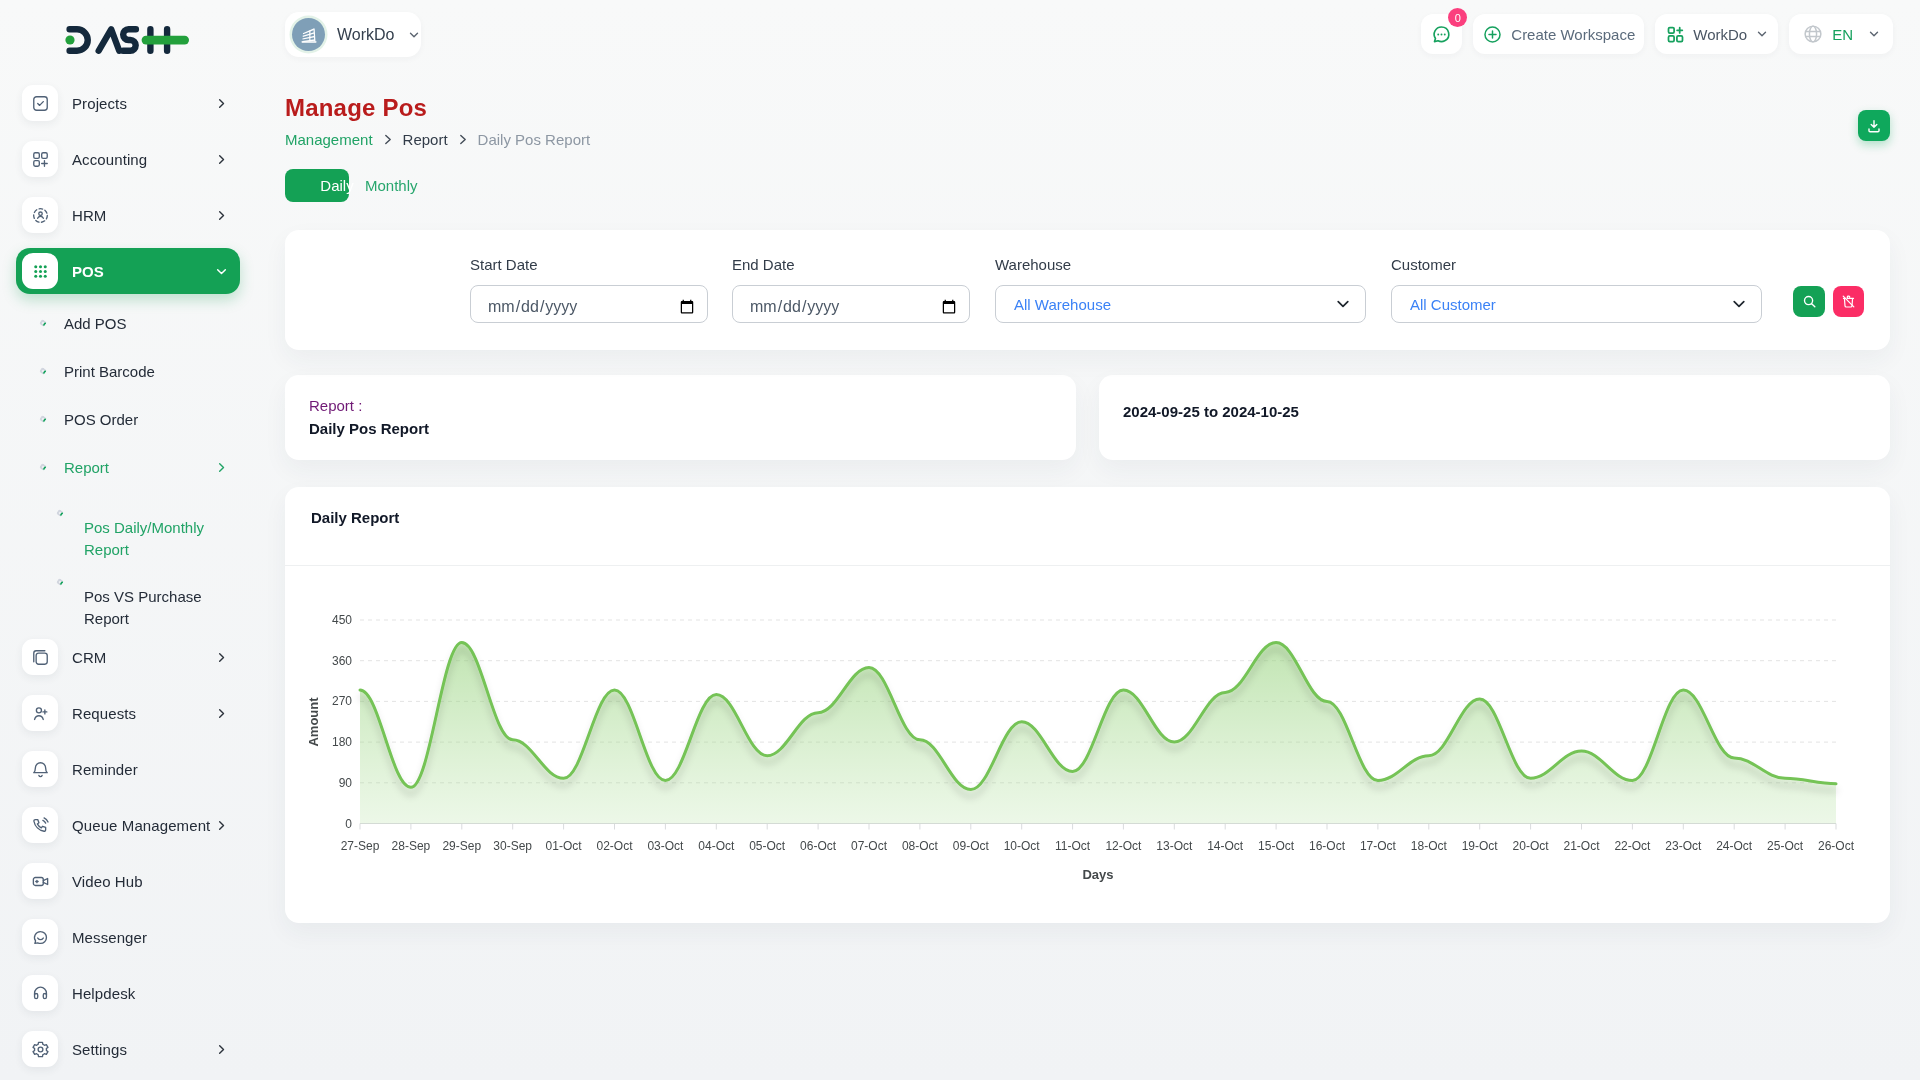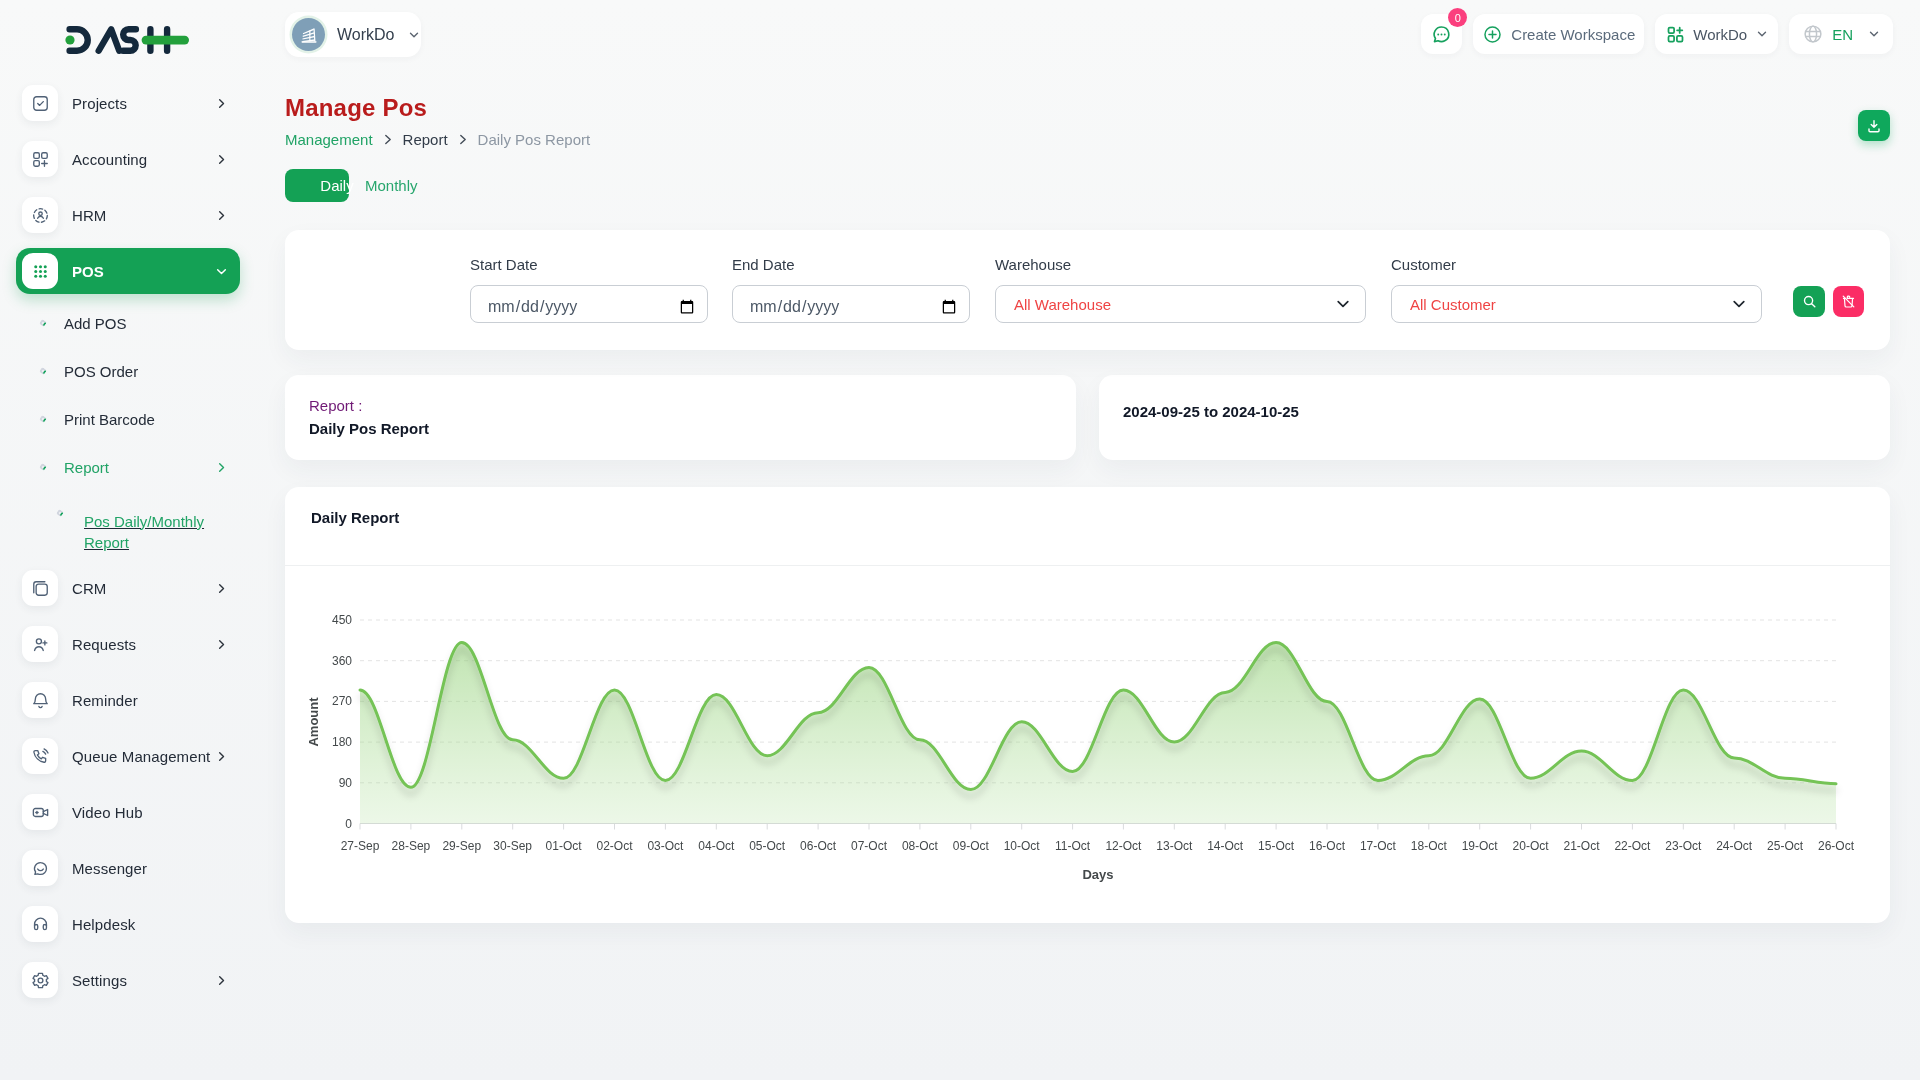--- a/index.html
+++ b/index.html
@@ -19,21 +19,21 @@
   .nav-label { position:absolute; left:72px; font-size:15px; color:#242c38; letter-spacing:.1px; }
   .nav-chev { position:absolute; right:33px; }
   
   .pill { position:absolute; left:16px; right:20px; top:5px; bottom:5px; background:#14a155; border-radius:14px; box-shadow:0 6px 14px rgba(20,161,85,.25); }
   .active-pill .nav-ico { box-shadow:none; }
   .active-pill .nav-label { color:#fff; font-weight:bold; }
   .sub-item { position:relative; height:48px; display:flex; align-items:center; }
   .bullet { position:absolute; left:40px; width:6px; height:6px; border-radius:50%;
             border:2px solid #d2d6df; border-right-color:#17a35f; transform:rotate(35deg); }
   .sub-label { position:absolute; left:64px; font-size:15px; color:#242c38; }
-  .sub2 { height:69px; align-items:center; padding-top:13px;text-decoration:underline; }
+  .sub2 { height:69px; align-items:flex-end; padding-top:13px; }
   .sub2 .bullet { left:57px; top:19px; }
   .sub2 .sub-label { position:static; margin-left:84px; margin-right:46px; line-height:21.5px; }
   .green-t { color:#21a366 !important; }
 
   
   .topbar { position:absolute; left:260px; top:0; right:0; height:70px; }
   .ws-pill { position:absolute; left:25px; top:12px; width:136px; height:45px; background:#fff; border-radius:14px;
              box-shadow:0 2px 6px rgba(40,50,70,.04); display:flex; align-items:center; }
   .ws-av { width:33px; height:33px; border-radius:50%; background:#7f9fb7; margin-left:7px;
            box-shadow:0 0 0 2.5px #e3f2e8; display:flex; align-items:center; justify-content:center; }
@@ -54,21 +54,21 @@
   .tab-daily { width:64px; height:33px; background:#14a155; color:#fff; border-radius:8px; font-size:15px;
                display:flex; align-items:center; justify-content:center;padding-left:40px; }
   .tab-monthly { margin-left:16px; color:#27a66d; font-size:15px; }
 
   .card { background:#fff; border-radius:14px; box-shadow:0 10px 24px rgba(48,58,76,.05); }
   .filter-card { position:relative; margin-top:28px; height:120px; }
   .f-label { position:absolute; top:26px; font-size:15px; color:#323c49; }
   .f-ctl { position:absolute; top:55px; height:38px; border:1px solid #c9ced4; border-radius:8px; background:#fff;
            font-family:"Liberation Sans",sans-serif; font-size:15px; color:#49535f; }
   input.f-ctl { padding:6px 10px 0 16px; font-size:16px; color:#4c5866; }
-  select.f-ctl { appearance:none; -webkit-appearance:none; padding:0 40px 0 18px; color:#ef4444; }
+  select.f-ctl { appearance:none; -webkit-appearance:none; padding:0 40px 0 18px; color:#3b82f6; }
   .sel-chev { position:absolute; pointer-events:none; }
   .sq-btn { position:absolute; top:56px; width:32px; height:31px; border-radius:8px; display:flex; align-items:center; justify-content:center; }
 
   .info-row { margin-top:25px; display:flex; gap:23px; }
   .info-card { height:85px; padding:22px 24px; }
   .info-card .l1 { font-size:15px; color:#701a75; }
   .info-card .l2 { font-size:15px; font-weight:bold; color:#111827; margin-top:6px; }
 
   .chart-card { margin-top:27px; height:436px; position:relative; }
   .chart-head { height:79px; box-sizing:border-box; padding:22px 0 0 26px; font-size:15px; font-weight:bold; color:#111827;
@@ -149,36 +149,40 @@
       <svg class="nav-chev" width="11" height="11" viewBox="0 0 12 12">
           <path d="M1.8 4 6 8.2 10.2 4" fill="none" stroke="#ffffff" stroke-width="1.6" stroke-linecap="round" stroke-linejoin="round"></path>
         </svg>
     </div>
     <div class="sub-item">
         <span class="bullet"></span>
         <span class="sub-label">Add POS</span>
       </div>
     <div class="sub-item">
         <span class="bullet"></span>
+        <span class="sub-label">Print Barcode</span>
+      </div>
+    <div class="sub-item">
+        <span class="bullet"></span>
         <span class="sub-label">POS Order</span>
-      </div>
-    <div class="sub-item">
-        <span class="bullet"></span>
-        <span class="sub-label">Print Barcode</span>
       </div>
     <div class="sub-item">
         <span class="bullet"></span>
         <span class="sub-label green-t">Report</span>
       <svg class="nav-chev" width="11" height="11" viewBox="0 0 12 12" style="right:33px">
           <path d="M4 1.8 8.2 6 4 10.2" fill="none" stroke="#21a366" stroke-width="1.5" stroke-linecap="round" stroke-linejoin="round"></path>
         </svg>
     </div>
     <div class="sub-item sub2">
         <span class="bullet"></span>
         <span class="sub-label green-t">Pos Daily/Monthly Report</span>
+      </div>
+    <div class="sub-item sub2">
+        <span class="bullet"></span>
+        <span class="sub-label">Pos VS Purchase Report</span>
       </div>
     <div class="nav-item">
       <span class="nav-ico">
           <svg width="19" height="19" viewBox="0 0 24 24" class="icon">
             <rect x="6.5" y="6.5" width="14" height="14" rx="3"></rect>
             <path d="M17.5 3.5h-11a3 3 0 0 0-3 3v11"></path>
           </svg>
         </span>
       <span class="nav-label">CRM</span>
       <svg class="nav-chev" width="11" height="11" viewBox="0 0 12 12">

